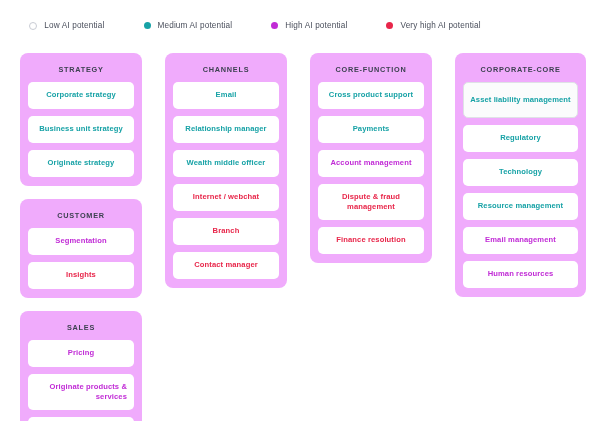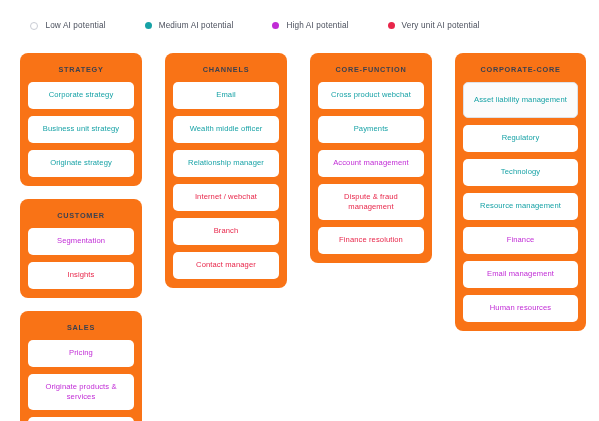--- a/index.html
+++ b/index.html
@@ -73,21 +73,21 @@
   .column {
     display: flex;
     flex-direction: column;
     gap: 13px;
     width: 122px;
     flex: none;
   }
   .column.wide { width: 131px; }
 
   .panel {
-    background: #f97316;
+    background: #f0abfc;
     border-radius: 8px;
     padding: 9px 8px 9px;
     box-sizing: border-box;
     width: 100%;
   }
   .panel-title {
     text-align: center;
     font-size: 7.3px;
     font-weight: bold;
     letter-spacing: 0.75px;
@@ -104,33 +104,33 @@
     background: #ffffff;
     border-radius: 5px;
     min-height: 27px;
     display: flex;
     align-items: center;
     justify-content: center;
     text-align: center;
     padding: 6px 7px;
     box-sizing: border-box;
     font-size: 7.6px;
-    font-weight: normal;
+    font-weight: bold;
     line-height: 1.35;
     letter-spacing: 0.1px;
   }
   .card.two-line { min-height: 36px; }
   .card.selected {
     background: #fbfbfc;
     border: 1px solid #dfe1e6;
     padding: 5px 6px;
   }
 
   .lvl-medium { color: #17a2a6; }
-  .lvl-high   { color: #c12bd6; }
+  .lvl-high   { color: #c12bd6; text-align: right; }
   .lvl-vhigh  { color: #e8264a; }
 </style>
 </head>
 <body>
 
 <div class="page">
 
   <div class="legend">
       <div class="legend-item">
         <span class="legend-dot hollow"></span>
@@ -139,21 +139,21 @@
       <div class="legend-item">
         <span class="legend-dot" style="background: rgb(23, 162, 166);"></span>
         <span class="legend-label">Medium AI potential</span>
       </div>
       <div class="legend-item">
         <span class="legend-dot" style="background: rgb(193, 43, 214);"></span>
         <span class="legend-label">High AI potential</span>
       </div>
       <div class="legend-item">
         <span class="legend-dot" style="background: rgb(232, 38, 74);"></span>
-        <span class="legend-label">Very unit AI potential</span>
+        <span class="legend-label">Very high AI potential</span>
       </div>
     </div>
 
   <div class="board">
       <div class="column">
         <div class="panel">
           <div class="panel-title">STRATEGY</div>
           <div class="cards">
             <div class="card lvl-medium">Corporate strategy</div>
             <div class="card lvl-medium">Business unit strategy</div>
@@ -174,49 +174,48 @@
             <div class="card lvl-high two-line">Originate products &amp; services</div>
             <div class="card lvl-high">Self products &amp; services</div>
           </div>
         </div>
       </div>
       <div class="column">
         <div class="panel">
           <div class="panel-title">CHANNELS</div>
           <div class="cards">
             <div class="card lvl-medium">Email</div>
+            <div class="card lvl-medium">Relationship manager</div>
             <div class="card lvl-medium">Wealth middle officer</div>
-            <div class="card lvl-medium">Relationship manager</div>
             <div class="card lvl-vhigh">Internet / webchat</div>
             <div class="card lvl-vhigh">Branch</div>
             <div class="card lvl-vhigh">Contact manager</div>
           </div>
         </div>
       </div>
       <div class="column">
         <div class="panel">
           <div class="panel-title">CORE-FUNCTION</div>
           <div class="cards">
-            <div class="card lvl-medium">Cross product webchat</div>
+            <div class="card lvl-medium">Cross product support</div>
             <div class="card lvl-medium">Payments</div>
             <div class="card lvl-high">Account management</div>
             <div class="card lvl-vhigh two-line">Dispute &amp; fraud management</div>
             <div class="card lvl-vhigh">Finance resolution</div>
           </div>
         </div>
       </div>
       <div class="column wide">
         <div class="panel">
           <div class="panel-title">CORPORATE-CORE</div>
           <div class="cards">
             <div class="card lvl-medium two-line selected">Asset liability management</div>
             <div class="card lvl-medium">Regulatory</div>
             <div class="card lvl-medium">Technology</div>
             <div class="card lvl-medium">Resource management</div>
-            <div class="card lvl-high">Finance</div>
             <div class="card lvl-high">Email management</div>
             <div class="card lvl-high">Human resources</div>
           </div>
         </div>
       </div>
     </div>
 
 </div>
 
 </body></html>

